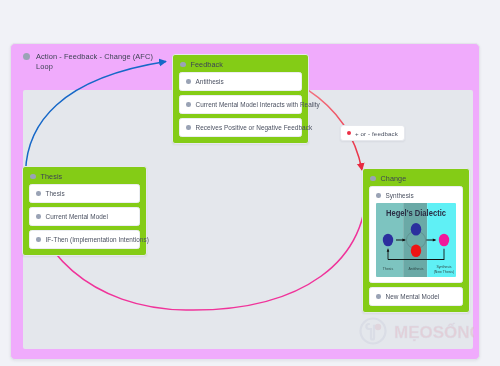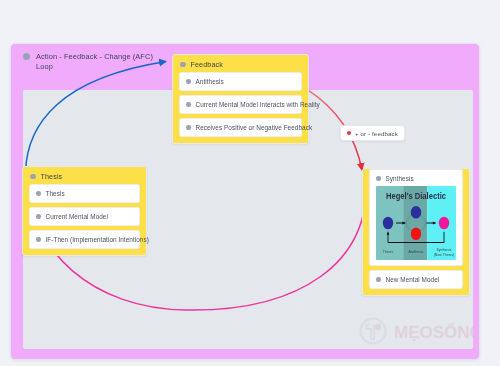--- a/index.html
+++ b/index.html
@@ -77,21 +77,21 @@
     left: 0;
     top: 0;
     width: 500px;
     height: 366px;
     pointer-events: none;
   }
 
   
   .node {
     position: absolute;
-    background: #fde047;
+    background: #84cc16;
     border: 1px solid #e6e8ed;
     border-radius: 3px;
     box-shadow: 0 1px 2px rgba(40,45,70,0.07);
     box-sizing: border-box;
   }
   .node-head {
     display: flex;
     align-items: center;
     gap: 5px;
     padding: 5px 7px 3px 7px;
@@ -255,20 +255,24 @@
         <span class="label">Current Mental Model Interacts with Reality</span>
       </div>
       <div class="item">
         <span class="dot dot-sm"></span>
         <span class="label">Receives Positive or Negative Feedback</span>
       </div>
     </div>
   </div>
 
   <div class="node" id="node-change">
+    <div class="node-head">
+      <span class="dot dot-md"></span>
+      <span class="label">Change</span>
+    </div>
     <div class="node-body">
 
       <div class="item block">
         <div class="row">
           <span class="dot dot-sm"></span>
           <span class="label">Synthesis</span>
         </div>
 
         <svg class="hegel" viewBox="0 0 100 76" preserveAspectRatio="none">
           <rect x="0" y="0" width="34" height="76" fill="#7dc4c0"></rect>

